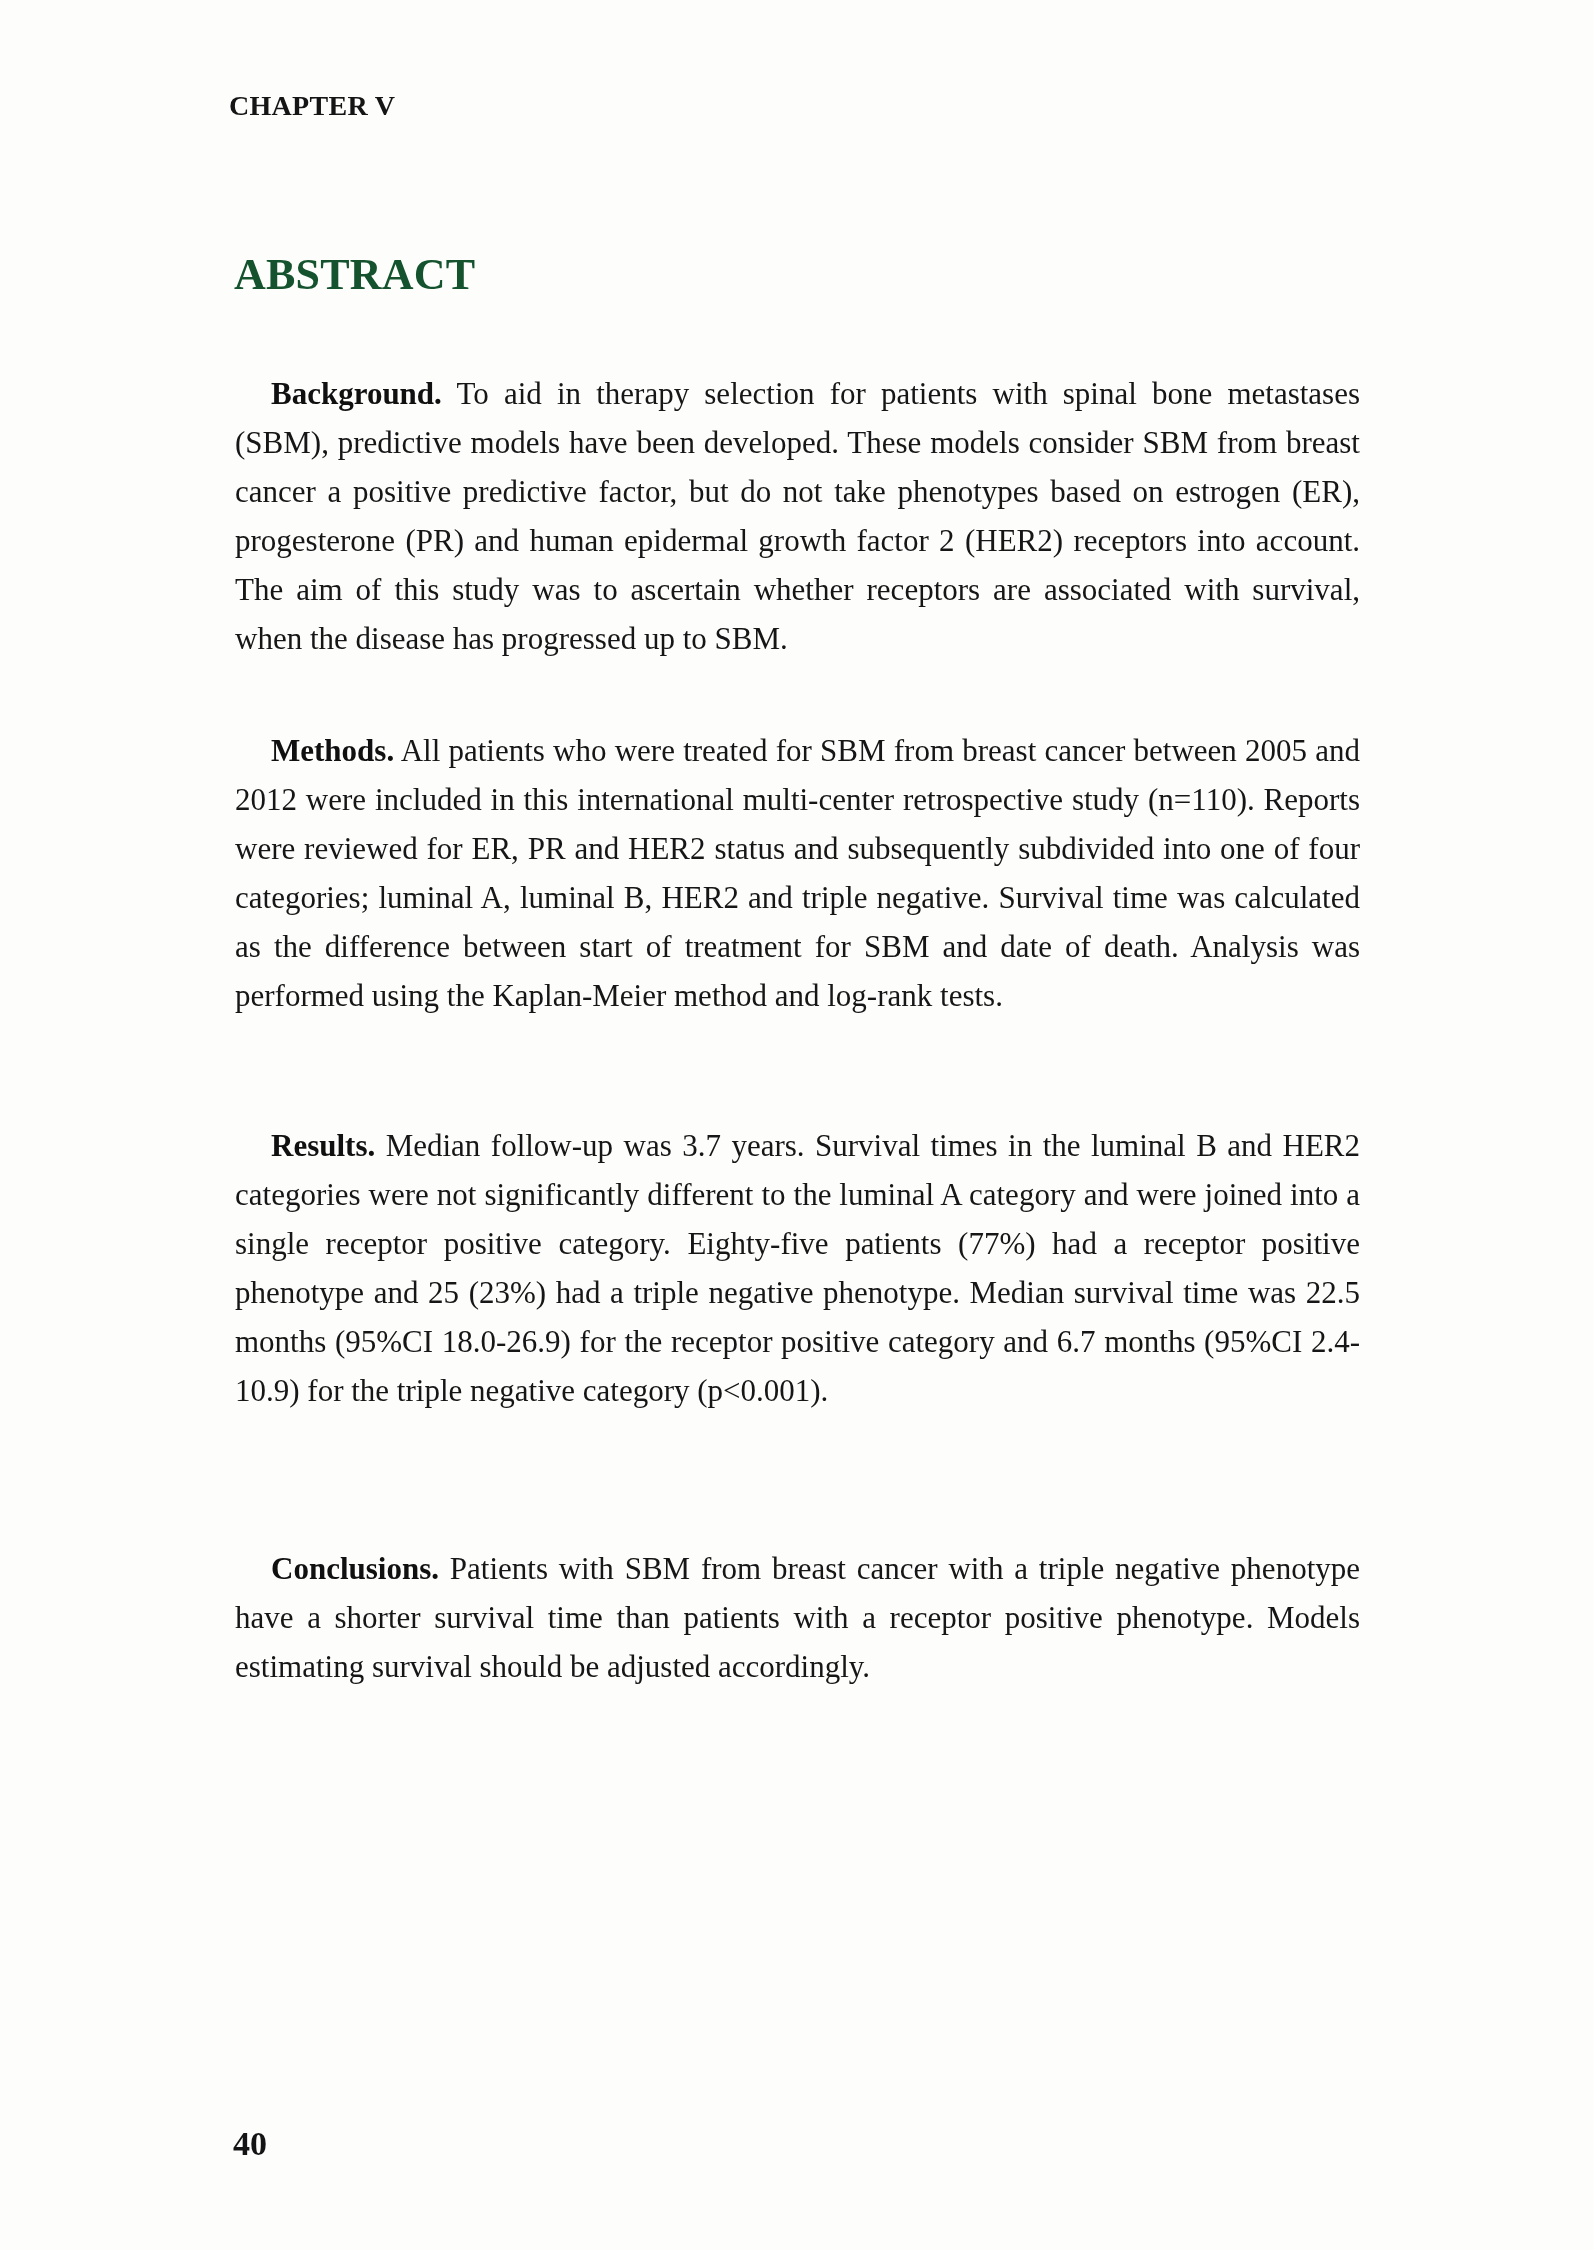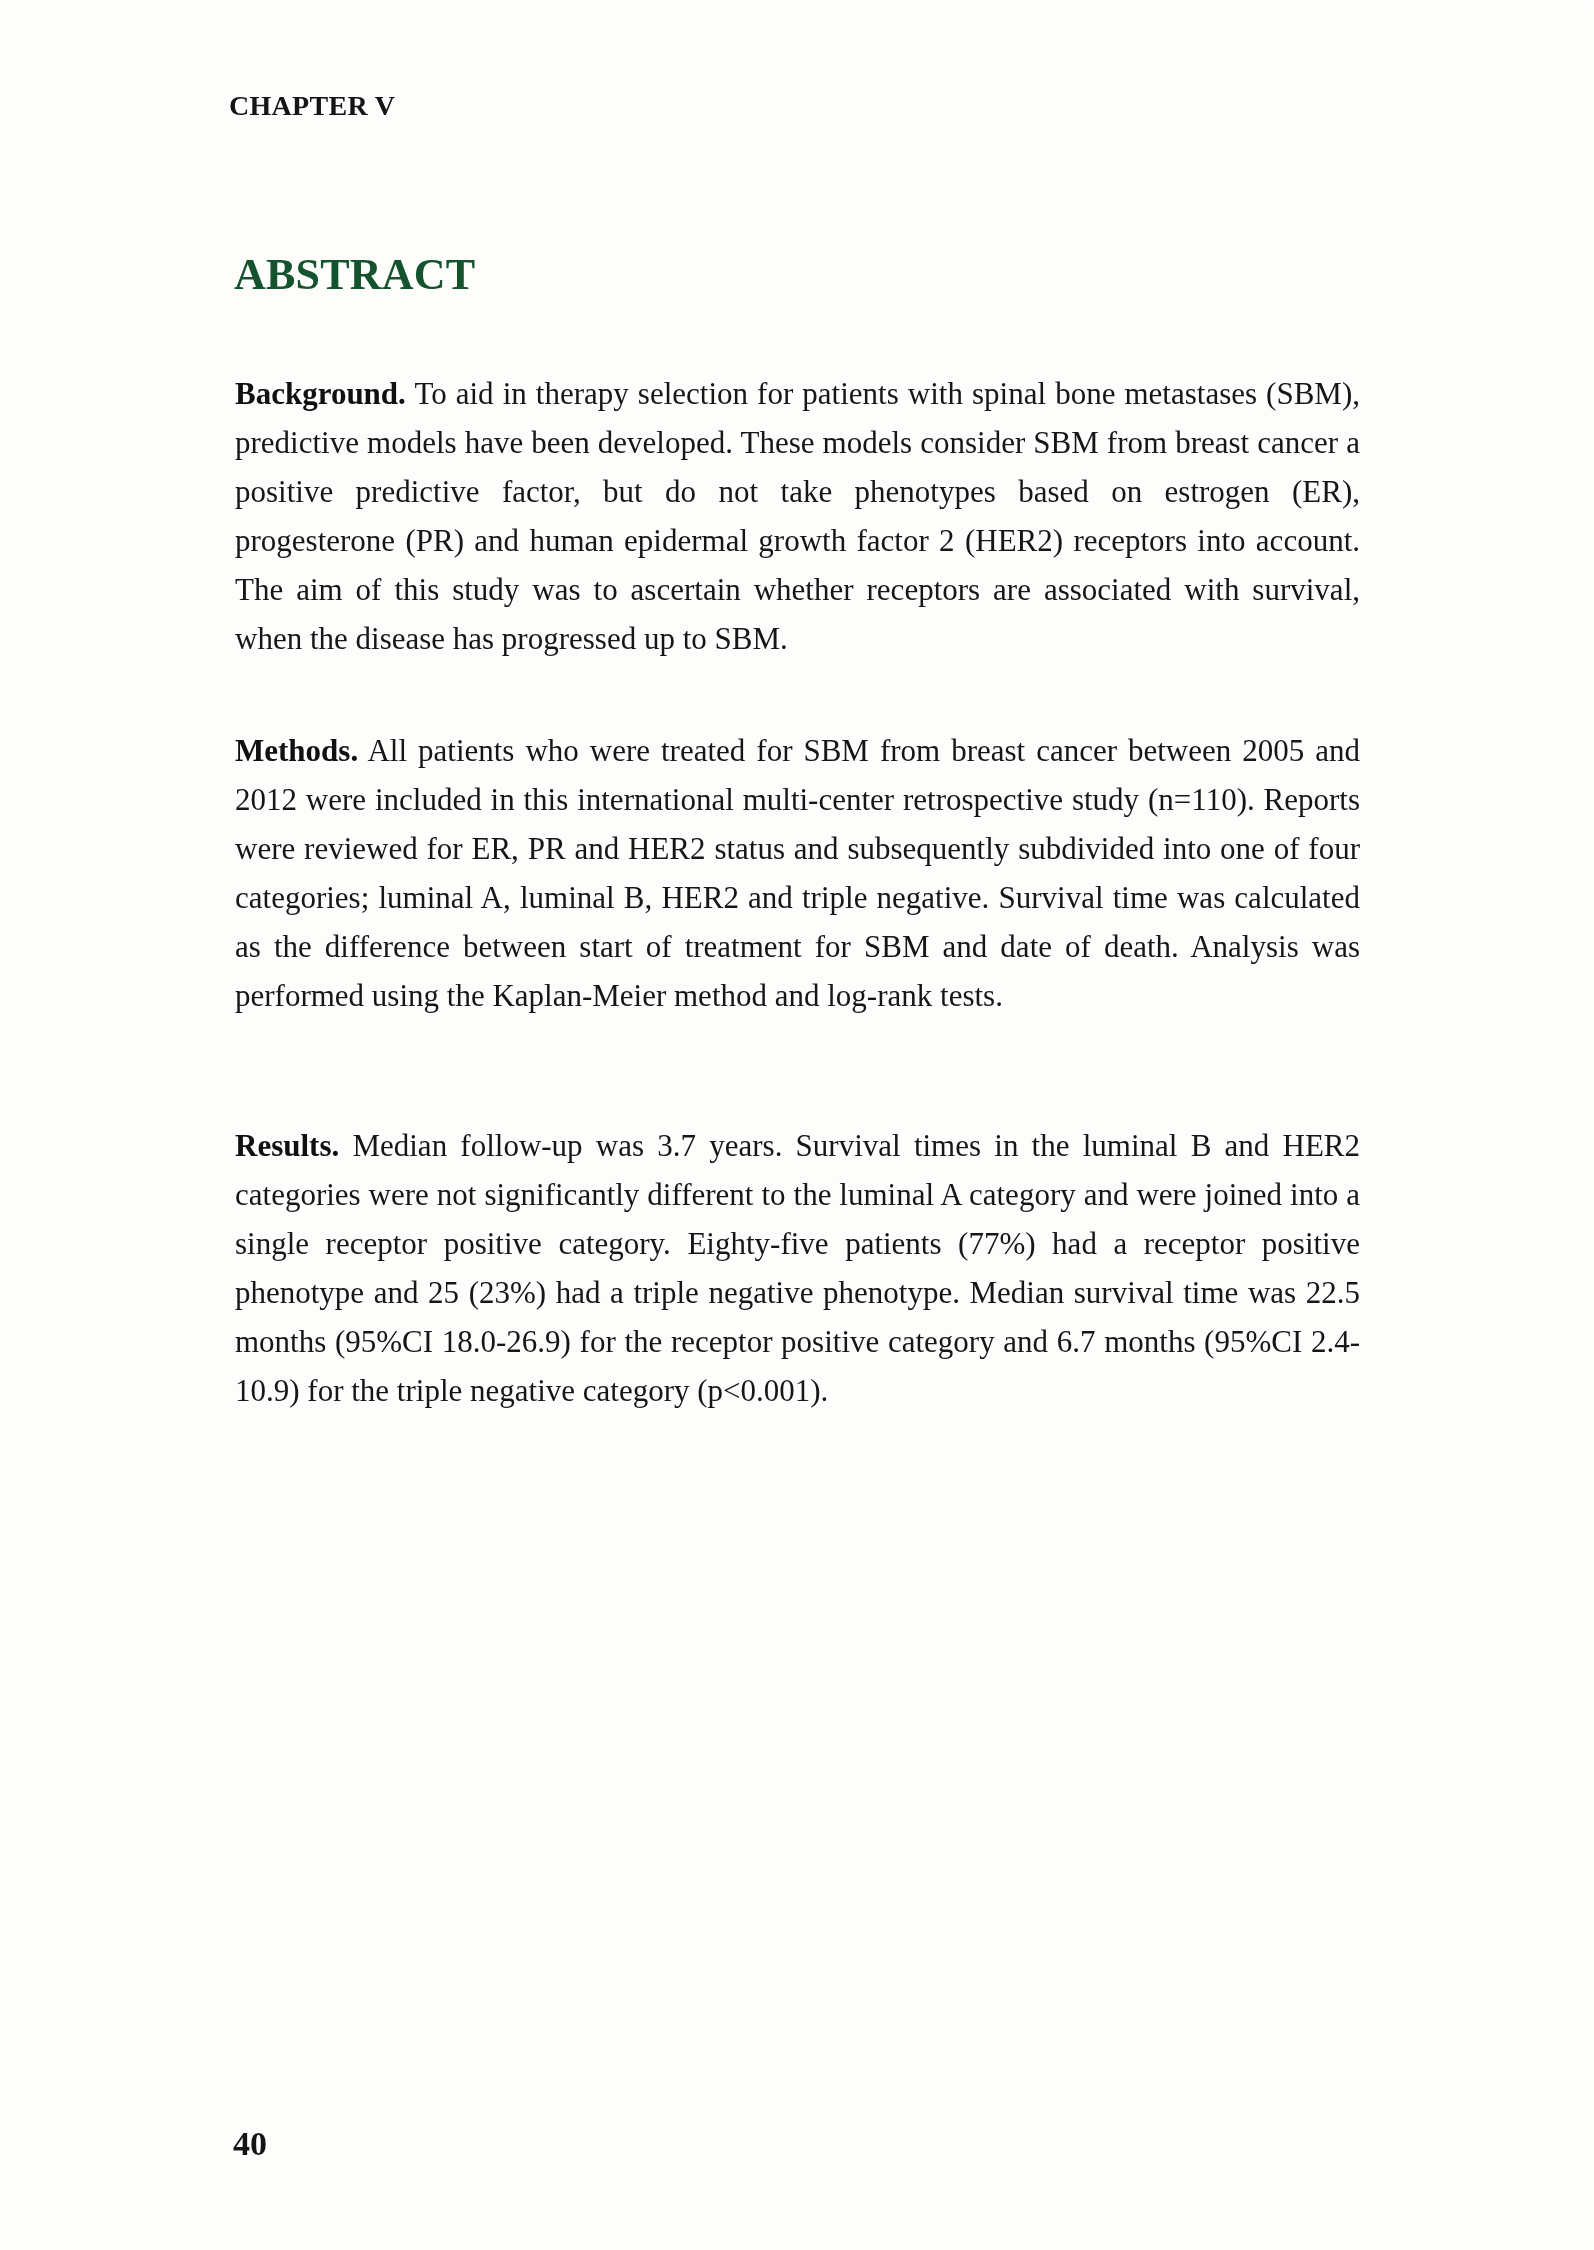--- a/index.html
+++ b/index.html
@@ -50,20 +50,21 @@
     font-size: 31px;
     line-height: 49px;
     text-align: justify;
     text-justify: inter-word;
     hyphens: none;
     color: #161616;
   }
   .para b {
     font-weight: 700;
     color: #101010;
+    margin-left: 36px;
   }
   .para-background  { top: 338px; }
   .para-methods     { top: 695px; }
   .para-results     { top: 1090px; }
   .para-conclusions { top: 1513px; }
   .page-number {
     position: absolute;
     left: 233px;
     top: 2127px;
     font-size: 34px;
@@ -80,16 +81,17 @@
   <div class="chapter-label">CHAPTER V</div>
 
   <h1 class="page-title">ABSTRACT</h1>
 
   <p class="para para-background"><b>Background.</b> <span>To aid in therapy selection for patients with spinal bone metastases (SBM), predictive models have been developed. These models consider SBM from breast cancer a positive predictive factor, but do not take phenotypes based on estrogen (ER), progesterone (PR) and human epidermal growth factor 2 (HER2) receptors into account. The aim of this study was to ascertain whether receptors are associated with survival, when the disease has progressed up to SBM.</span></p>
 
   <p class="para para-methods"><b>Methods.</b> <span>All patients who were treated for SBM from breast cancer between 2005 and 2012 were included in this international multi-center retrospective study (n=110). Reports were reviewed for ER, PR and HER2 status and subsequently subdivided into one of four categories; luminal A, luminal B, HER2 and triple negative. Survival time was calculated as the difference between start of treatment for SBM and date of death. Analysis was performed using the Kaplan-Meier method and log-rank tests.</span></p>
 
   <p class="para para-results"><b>Results.</b> <span>Median follow-up was 3.7 years. Survival times in the luminal B and HER2 categories were not significantly different to the luminal A category and were joined into a single receptor positive category. Eighty-five patients (77%) had a receptor positive phenotype and 25 (23%) had a triple negative phenotype. Median survival time was 22.5 months (95%CI 18.0-26.9) for the receptor positive category and 6.7 months (95%CI 2.4-10.9) for the triple negative category (p&lt;0.001).</span></p>
 
+  <p class="para para-conclusions"><b>Conclusions.</b> <span>Patients with SBM from breast cancer with a triple negative phenotype have a shorter survival time than patients with a receptor positive phenotype. Models estimating survival should be adjusted accordingly.</span></p>
 
   <div class="page-number">40</div>
 
 </div>
 
 </body></html>

